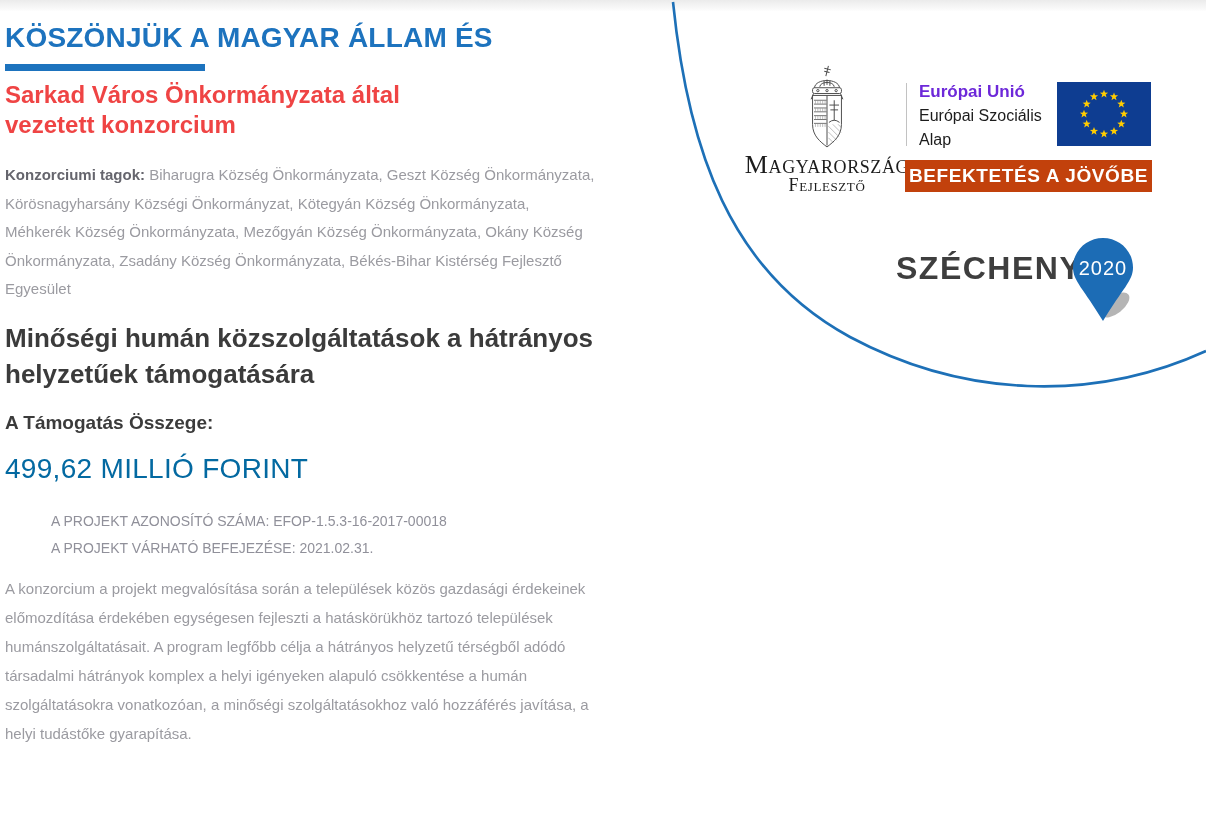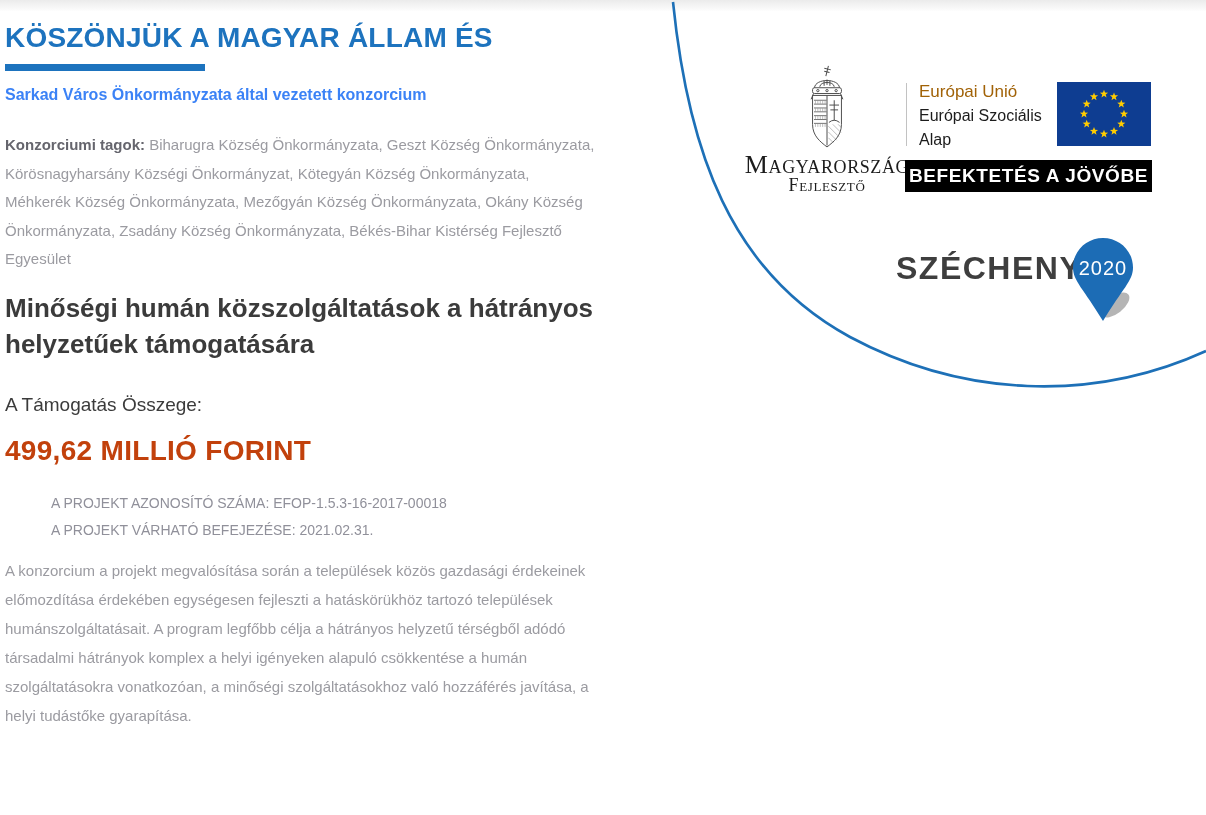--- a/index.html
+++ b/index.html
@@ -12,48 +12,48 @@
     position:absolute; left:0; top:0; width:1206px; height:11px;
     background:linear-gradient(#ebebeb, #fdfdfd);
   }
 
   
   .left-col { position:absolute; left:5px; top:20px; width:592px; }
   .main-heading { font-size:28px; line-height:35px; font-weight:bold;
     color:#1d73be; letter-spacing:0.2px; }
   .main-heading span { display:block; white-space:nowrap; }
   .heading-bar { width:200px; height:7px; background:#1d73be; margin-top:9px; }
-  .sub-heading { font-size:16px; line-height:30px; font-weight:bold;
-    color:#3b82f6; margin-top:9px; width:470px; }
+  .sub-heading { font-size:24px; line-height:30px; font-weight:bold;
+    color:#ef4444; margin-top:9px; width:470px; }
   .members { font-size:15px; line-height:28.5px; color:#9b9ba1; margin-top:21px; }
   .members b { color:#65656d; }
   .project-title { font-size:26px; line-height:36px; font-weight:bold;
     color:#3b3b3b; margin-top:16px; }
-  .support-label { font-size:19px; font-weight:normal; color:#3b3b3b; margin-top:32px; }
-  .amount { font-size:28px; font-weight:bold; color:#c2410c; margin-top:19px;
+  .support-label { font-size:19px; font-weight:bold; color:#3b3b3b; margin-top:20px; }
+  .amount { font-size:28px; font-weight:normal; color:#0369a1; margin-top:19px;
     letter-spacing:0.3px; }
   .details { margin-top:23px; font-size:14px; line-height:27px; color:#90909a;margin-left:46px; }
   .details div { white-space:nowrap; }
   .description { font-size:15px; line-height:29px; color:#9b9ba1; margin-top:12px; }
 
   
   .arc-svg { position:absolute; left:640px; top:0; }
   .gov-block { position:absolute; left:744px; top:64px; width:166px; text-align:center; }
   .gov-name { font-family:"Liberation Serif", serif; font-variant:small-caps;
     color:#1c1c1c; }
   .gov-line1 { font-size:26px; line-height:21px; letter-spacing:0.6px;font-family:Liberation Serif, serif; }
   .gov-line2 { font-size:18px; line-height:20px; letter-spacing:0.6px; }
   .eu-divider { position:absolute; left:906px; top:83px; width:1px; height:63px;
     background:#c2c2c2; }
   .eu-text { position:absolute; left:919px; top:79px; }
-  .eu-line1 { font-size:17px; font-weight:normal; color:#a16207; line-height:25px; }
+  .eu-line1 { font-size:17px; font-weight:bold; color:#6d28d9; line-height:25px; }
   .eu-line2 { font-size:16px; color:#1c1c1c; line-height:24px; }
   .eu-flag { position:absolute; left:1057px; top:82px; }
   .banner { position:absolute; left:905px; top:160px; width:247px; height:32px;
-    background:#000000; color:#ffffff; font-weight:bold; font-size:19px;
+    background:#c2410c; color:#ffffff; font-weight:bold; font-size:19px;
     letter-spacing:0.6px; text-align:center; line-height:32px; white-space:nowrap; }
   .szechenyi { position:absolute; left:896px; top:250px; font-size:32px;
     font-weight:bold; letter-spacing:1.5px; color:#3e3e3e; white-space:nowrap; }
   .pin { position:absolute; left:1070px; top:237px; }
   .pin text { font-family:"Liberation Sans", sans-serif; }
 </style>
 </head>
 <body>
 
 <div class="screen">

